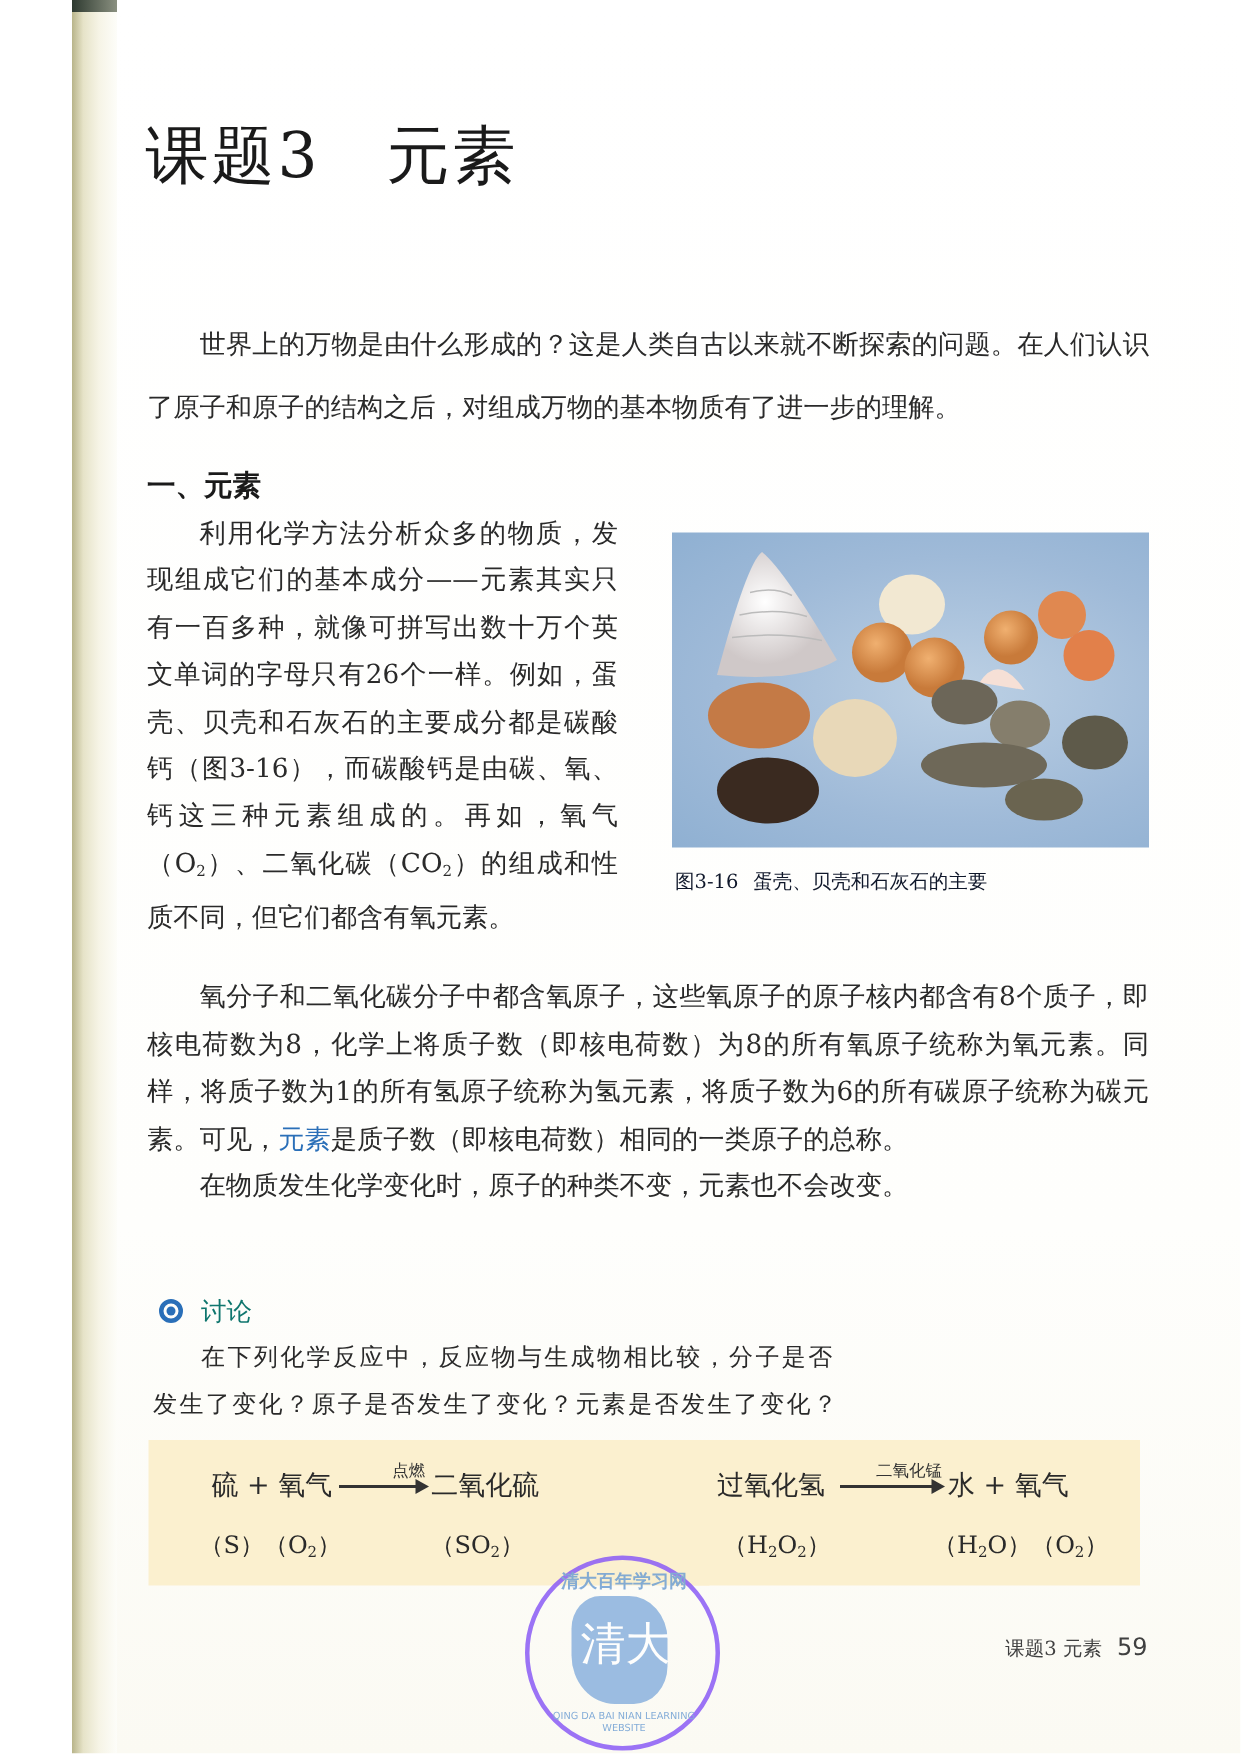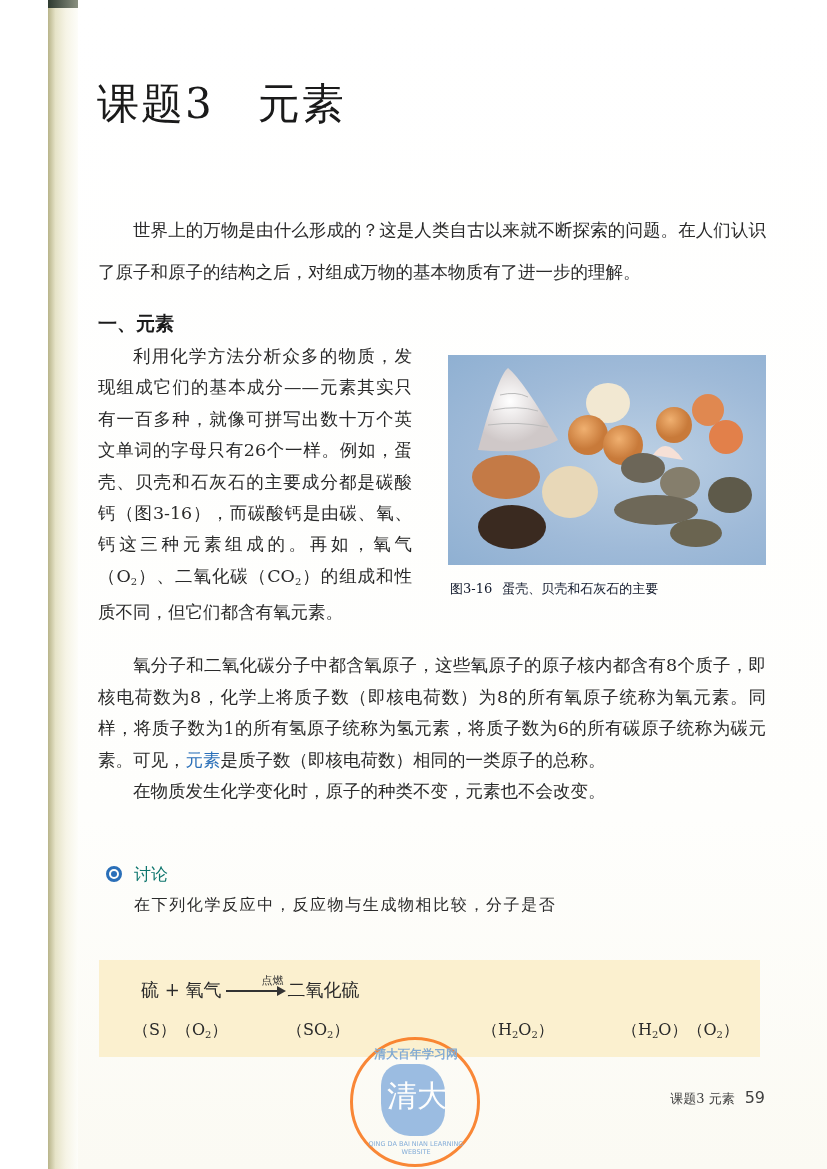--- a/index.html
+++ b/index.html
@@ -65,21 +65,21 @@
   }
   .rx1 { left: 99px; width: 374px; }
   .rx2 { left: 448px; width: 312px; }
   .rx-line { position: absolute; font-size: 18px; white-space: nowrap; color: #2a2a2a; }
   .arrow-wrap { display: inline-block; position: relative; vertical-align: middle; margin: 0 4px; }
   .arrow-cond { position: absolute; left: 0; right: 0; top: -17px; text-align: right; font-size: 11px; color: #333; }
   .arrow { width: 58px; height: 2px; background: #333; position: relative; display: block; }
   .arrow::after { content: ""; position: absolute; right: -2px; top: -4px; border-left: 9px solid #333; border-top: 5px solid transparent; border-bottom: 5px solid transparent; }
   .stamp {
     position: absolute; left: 350px; top: 1037px; width: 124px; height: 124px; border-radius: 50%;
-    border: 3px solid #f97316; opacity: 0.85;
+    border: 3px solid #8b5cf6; opacity: 0.85;
   }
   .stamp-inner {
     position: absolute; left: 28px; top: 24px; width: 64px; height: 72px;
     background: #8bb2de; border-radius: 30% 40% 35% 45%;
   }
   .stamp-top { position: absolute; left: 18px; top: 6px; width: 90px; text-align: center; font-size: 12px; color: #6f9fd3; font-weight: bold; }
   .stamp-bottom { position: absolute; left: 8px; bottom: 8px; width: 110px; text-align: center; font-size: 6.5px; color: #6f9fd3; font-family: "DejaVu Sans", sans-serif; }
   .stamp-glyph { position: absolute; left: 34px; top: 36px; font-size: 30px; color: #ffffff; font-family: "DejaVu Serif", serif; }
   .footer {
     position: absolute; right: 62px; top: 1088px; font-size: 13px; color: #404040; white-space: nowrap;
@@ -151,35 +151,39 @@
     <path d="M12 4 A8 8 0 0 1 20 12 L17 12 A5 5 0 0 0 12 7 Z" fill="#2a6fb8"></path>
     <path d="M20 12 A8 8 0 0 1 12 20 L12 17 A5 5 0 0 0 17 12 Z" fill="#2a6fb8"></path>
     <path d="M12 20 A8 8 0 0 1 4 12 L7 12 A5 5 0 0 0 12 17 Z" fill="#2a6fb8"></path>
     <circle cx="12" cy="12" r="3" fill="#2a6fb8"></circle>
   </svg>
   <span class="discuss-label">讨论</span>
 </div>
 
 <div class="para discuss-text">
   <div class="indent">在下列化学反应中，反应物与生成物相比较，分子是否</div>
+  <div>发生了变化？原子是否发生了变化？元素是否发生了变化？</div>
 </div>
 
 <div class="rx-box rx1">
   <div class="rx-line" style="left:42px; top:18px;">
     <span>硫 + 氧气</span><span class="arrow-wrap"><span class="arrow-cond">点燃</span><span class="arrow"></span></span><span>二氧化硫</span>
   </div>
   <div class="rx-line" style="left:34px; top:60px; font-size:16px;">
     <span>（S）（O</span><sub>2</sub><span>）</span>
   </div>
   <div class="rx-line" style="left:188px; top:60px; font-size:16px;">
     <span>（SO</span><sub>2</sub><span>）</span>
   </div>
 </div>
 
 <div class="rx-box rx2">
+  <div class="rx-line" style="left:30px; top:18px;">
+    <span>过氧化氢</span><span class="arrow-wrap" style="margin-left:10px;"><span class="arrow-cond">二氧化锰</span><span class="arrow" style="width:68px;"></span></span><span>水 + 氧气</span>
+  </div>
   <div class="rx-line" style="left:34px; top:60px; font-size:16px;">
     <span>（H</span><sub>2</sub><span>O</span><sub>2</sub><span>）</span>
   </div>
   <div class="rx-line" style="left:174px; top:60px; font-size:16px;">
     <span>（H</span><sub>2</sub><span>O）（O</span><sub>2</sub><span>）</span>
   </div>
 </div>
 
 <div class="stamp">
   <div class="stamp-top">清大百年学习网</div>

